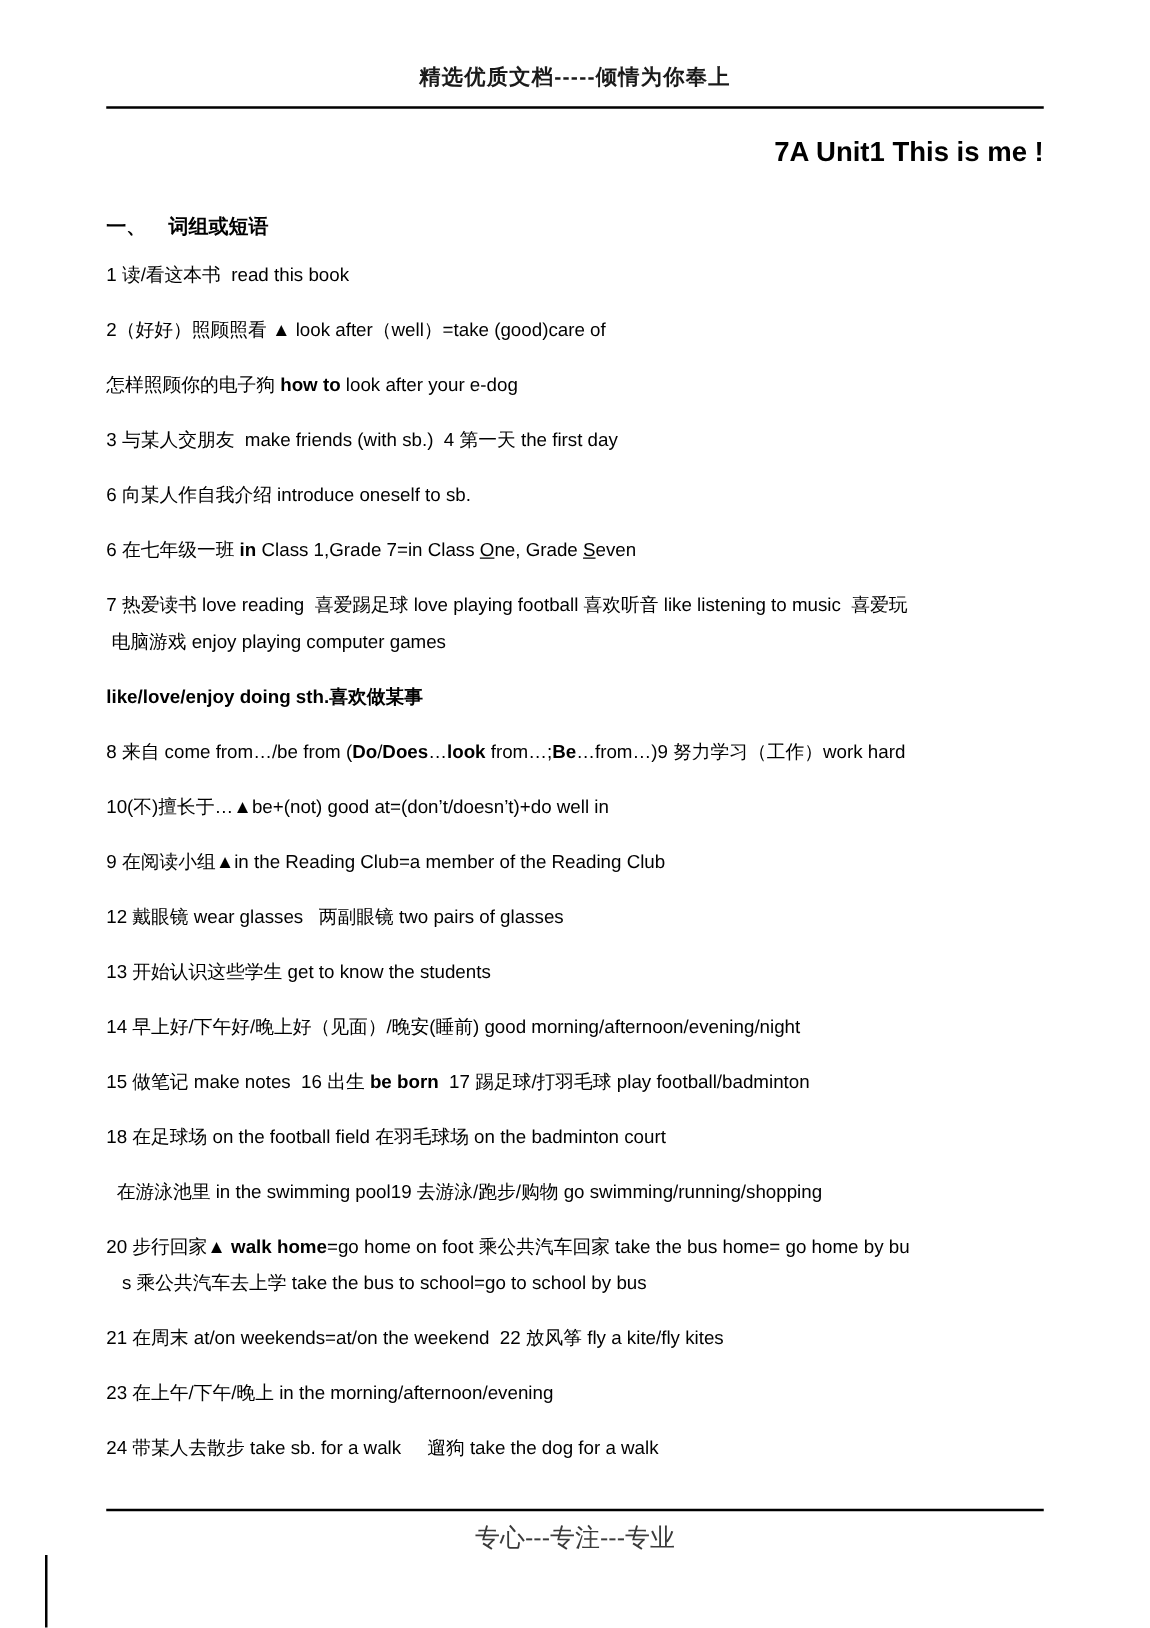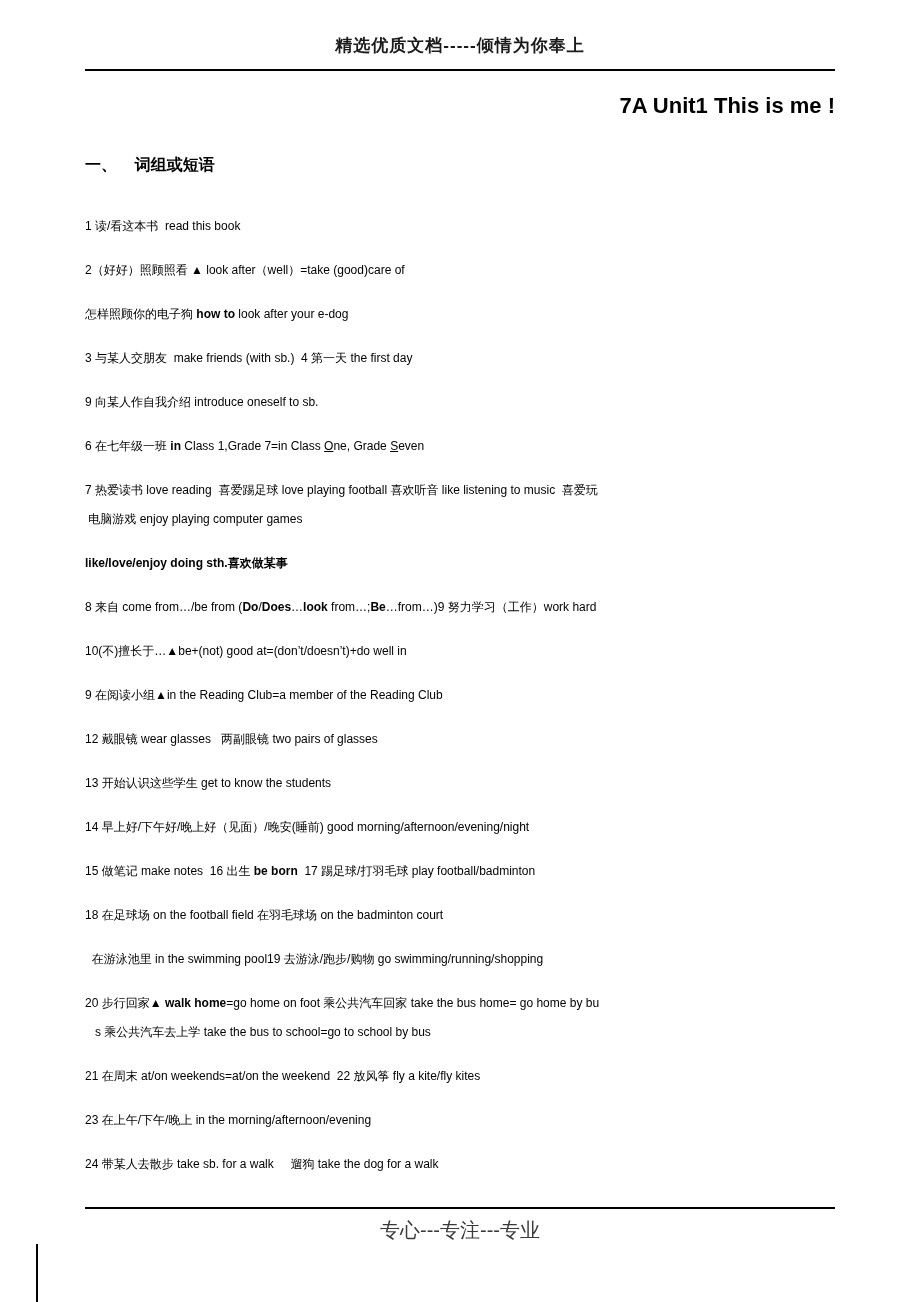--- a/index.html
+++ b/index.html
@@ -9,21 +9,21 @@
     background: #ffffff;
     font-family: "Liberation Sans", "DejaVu Sans", sans-serif;
     color: #000000;
     position: relative;
     overflow: hidden;
   }
   .page {
     box-sizing: border-box;
     width: 920px;
     height: 1302px;
-    padding: 0 85px;
+    padding: 16px 85px;
     position: relative;
   }
   .header-text {
     padding-top: 34px;
     text-align: center;
     font-size: 17px;
     font-weight: bold;
     color: #1a1a1a;
     letter-spacing: 1px;
   }
@@ -38,22 +38,22 @@
     font-weight: bold;
     color: #000000;
   }
   .section-heading {
     margin-top: 36px;
     font-size: 16px;
     font-weight: bold;
     white-space: pre-wrap;
   }
   .content {
-    margin-top: 36px;
-    font-size: 12px;
+    margin-top: 14px;
+    font-size: 15px;
   }
   .line {
     line-height: 29px;
     margin-bottom: 15px;
     white-space: pre-wrap;
   }
   .line.tight { margin-bottom: 0; }
   .b { font-weight: bold; }
   .u { text-decoration: underline; }
   .footer {
@@ -91,21 +91,21 @@
 
   <h1 class="title">7A Unit1 This is me !</h1>
 
   <div class="section-heading">一、    词组或短语</div>
 
   <div class="content" id="content">
       <div class="line"><span>1 读/看这本书  read this book</span></div>
       <div class="line"><span>2（好好）照顾照看 ▲ look after（well）=take (good)care of</span></div>
       <div class="line"><span>怎样照顾你的电子狗 </span><span class="b">how to</span><span> look after your e-dog</span></div>
       <div class="line"><span>3 与某人交朋友  make friends (with sb.)  4 第一天 the first day</span></div>
-      <div class="line"><span>9 向某人作自我介绍 introduce oneself to sb.</span></div>
+      <div class="line"><span>6 向某人作自我介绍 introduce oneself to sb.</span></div>
       <div class="line"><span>6 在七年级一班 </span><span class="b">in</span><span> Class 1,Grade 7=in Class </span><span class="u">O</span><span>ne, Grade </span><span class="u">S</span><span>even</span></div>
       <div class="line tight"><span>7 热爱读书 love reading  喜爱踢足球 love playing football 喜欢听音 like listening to music  喜爱玩</span></div>
       <div class="line"><span> 电脑游戏 enjoy playing computer games</span></div>
       <div class="line"><span class="b">like/love/enjoy doing sth.喜欢做某事</span></div>
       <div class="line"><span>8 来自 come from…/be from (</span><span class="b">Do</span><span>/</span><span class="b">Does</span><span>…</span><span class="b">look</span><span> from…;</span><span class="b">Be</span><span>…from…)9 努力学习（工作）work hard</span></div>
       <div class="line"><span>10(不)擅长于…▲be+(not) good at=(don’t/doesn’t)+do well in</span></div>
       <div class="line"><span>9 在阅读小组▲in the Reading Club=a member of the Reading Club</span></div>
       <div class="line"><span>12 戴眼镜 wear glasses   两副眼镜 two pairs of glasses</span></div>
       <div class="line"><span>13 开始认识这些学生 get to know the students</span></div>
       <div class="line"><span>14 早上好/下午好/晚上好（见面）/晚安(睡前) good morning/afternoon/evening/night</span></div>

